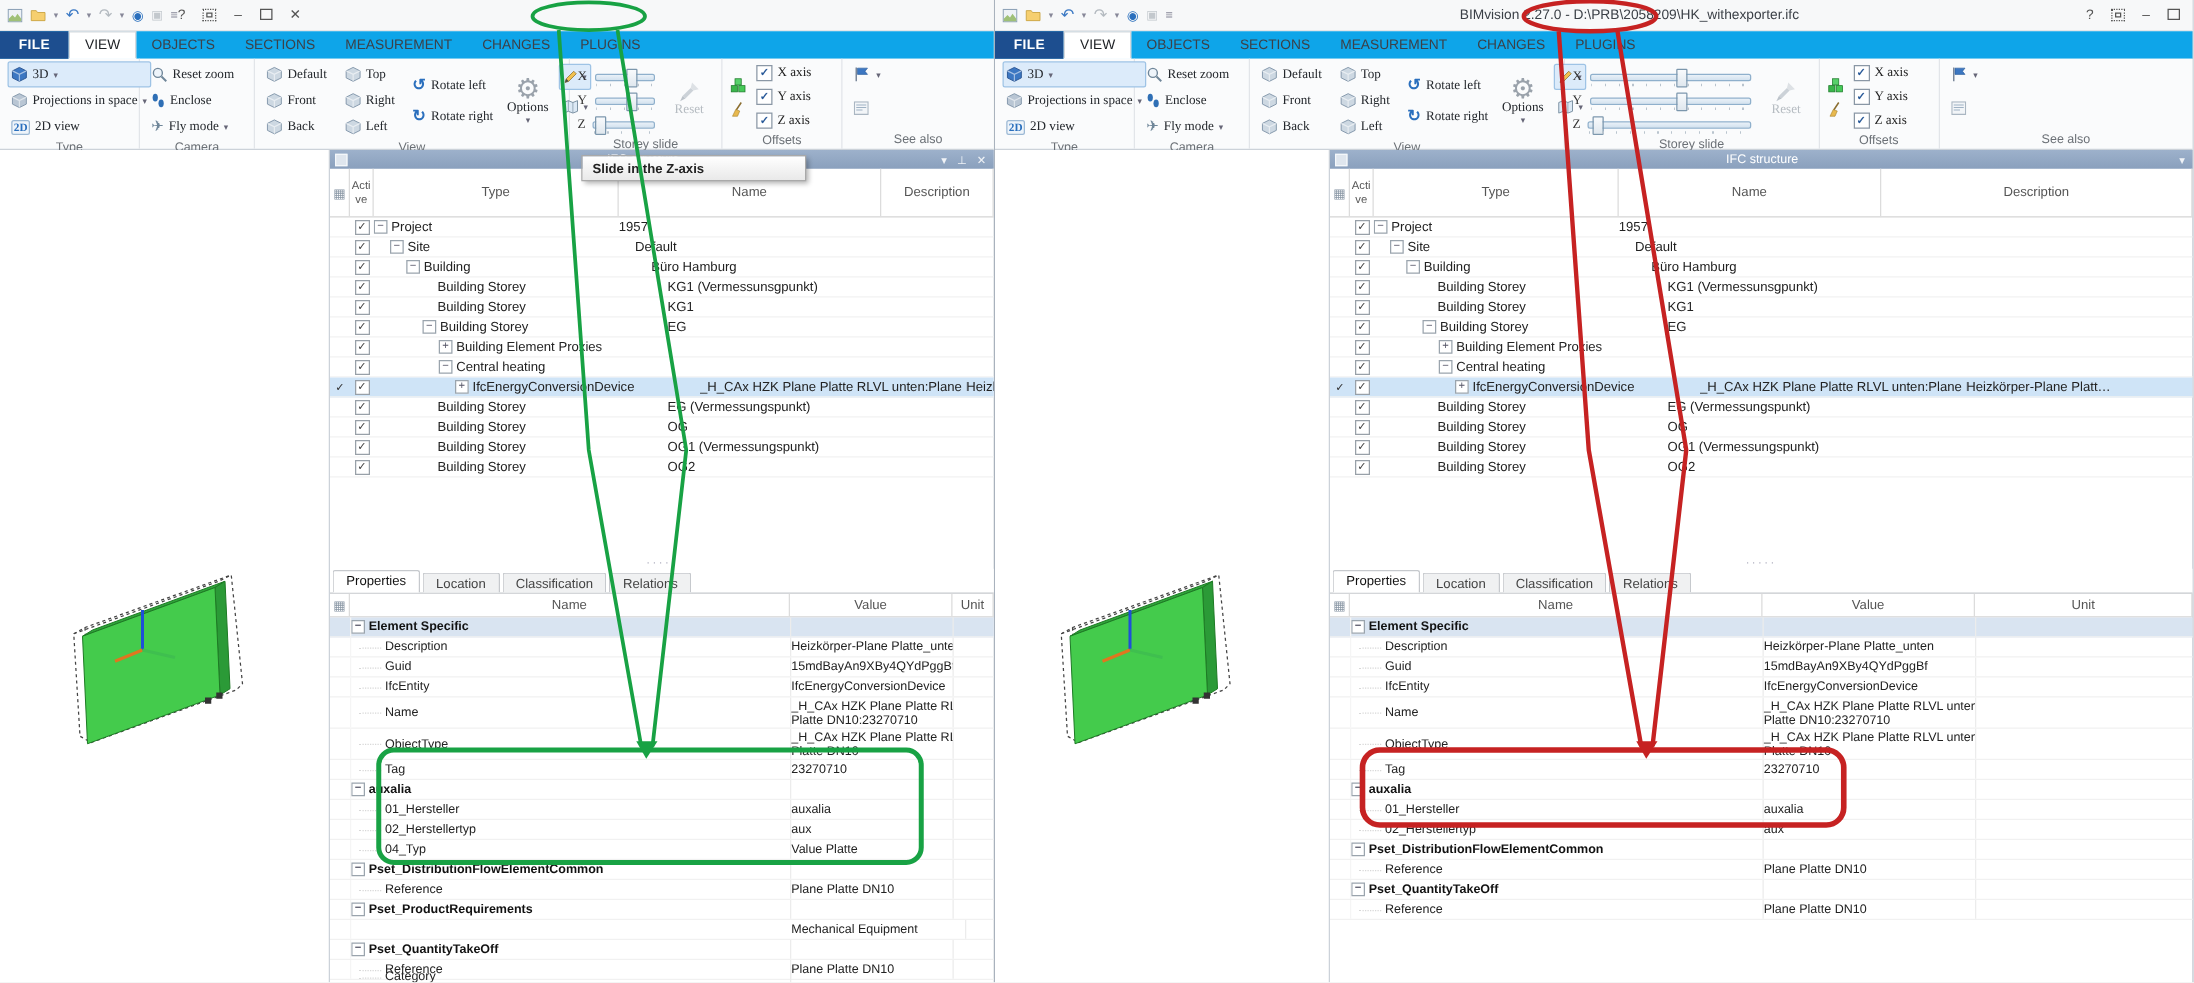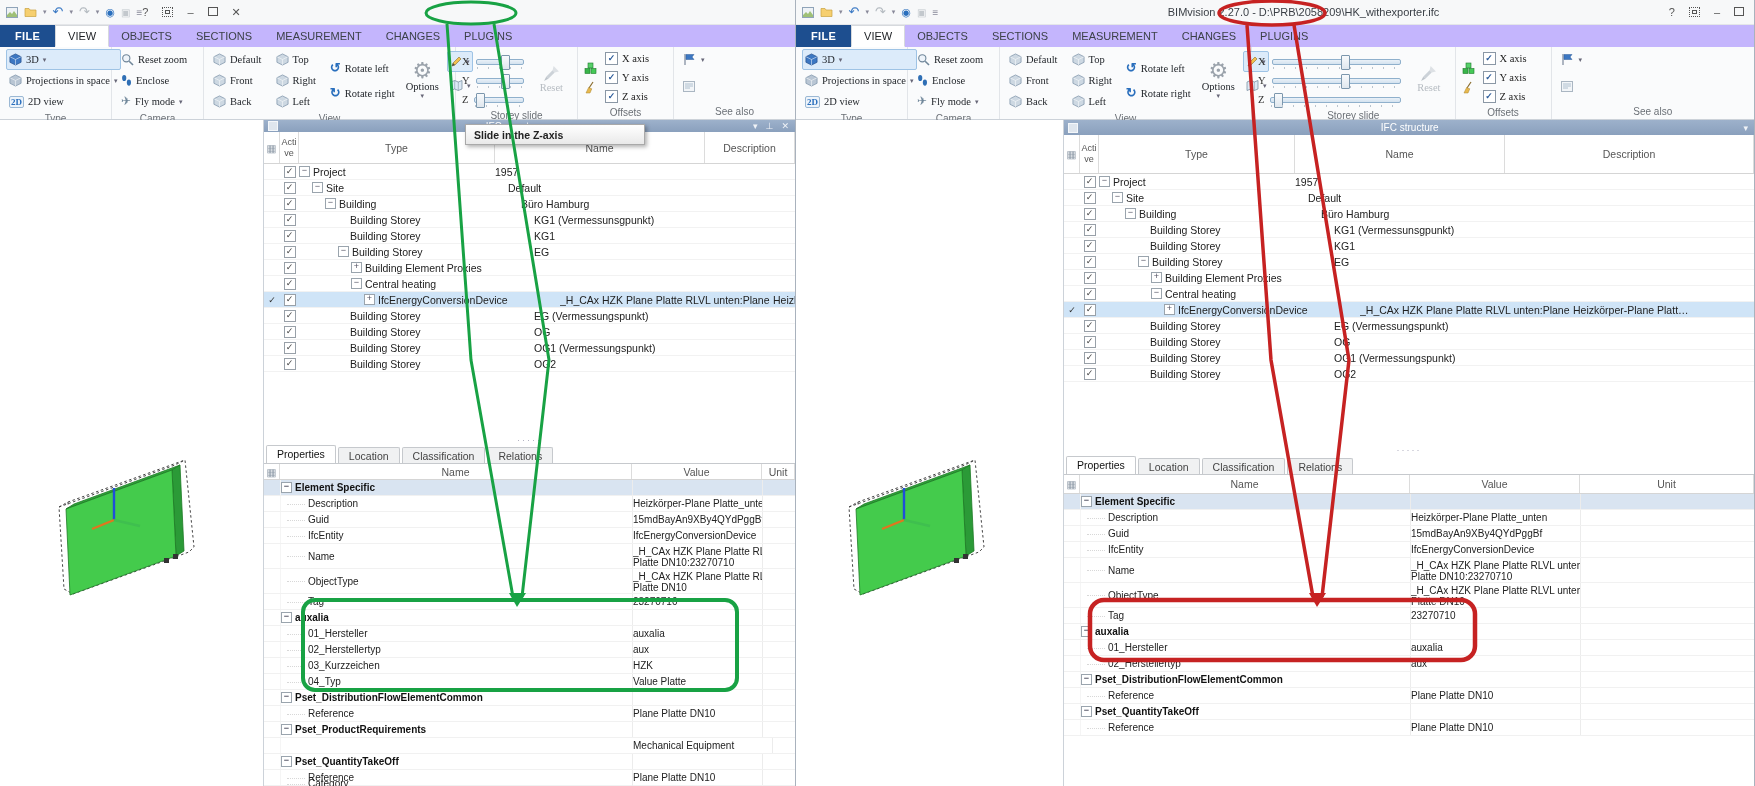--- a/index.html
+++ b/index.html
@@ -10,21 +10,21 @@
   .titlebar{height:25px;background:#f7f8f9;border-bottom:1px solid #e4e6e9;display:flex;align-items:center;padding:0 6px;box-sizing:border-box;}
   .qat{display:flex;align-items:center;gap:6px;font-size:11px;}
   .qat .caret{font-size:7px;color:#889;}
   .title-text{flex:1;text-align:center;font-size:11px;color:#3a3f46;white-space:nowrap;overflow:hidden;}
   .winbtns{display:flex;align-items:center;gap:14px;color:#555;font-size:11px;padding-right:4px;}
   .wb{cursor:default;line-height:10px;}
   .wb-box{display:inline-block;width:8px;height:7px;border:1px solid #555;}
   .wb-restore{display:inline-block;width:9px;height:8px;border:1px dotted #555;position:relative;}
   .wb-restore:before{content:"";position:absolute;left:2px;top:2px;width:3px;height:2px;border:1px solid #555;}
   
-  .tabsrow{height:22px;display:flex;background:#c4b5fd;font-size:11px;}
+  .tabsrow{height:22px;display:flex;background:#0ea5e9;font-size:11px;}
   .file-tab{background:#1d4e8f;color:#fff;padding:0 15px;display:flex;align-items:center;font-weight:bold;letter-spacing:.3px;}
   .rtab{padding:0 12px;display:flex;align-items:center;color:#3c4148;}
   .rtab.active{background:#fff;border:1px solid #d6d9dd;border-bottom:1px solid #fff;color:#1b1e22;}
   
   .ribbon{height:73px;background:#fafbfc;display:flex;border-bottom:1px solid #ccd2d9;box-sizing:border-box;}
   .rgroup{display:flex;flex-direction:column;border-right:1px solid #e2e5e9;padding:2px 6px 0;box-sizing:border-box;}
   .rgroup .gbody{flex:1;display:flex;gap:8px;font-family:Liberation Serif, serif;}
   .glabel{text-align:center;font-size:10px;color:#6b7076;padding:1px 0 2px;}
   .rcol{display:flex;flex-direction:column;justify-content:flex-start;}
   .rbtn{display:flex;align-items:center;gap:4px;height:19px;font-size:10.5px;color:#24282d;white-space:nowrap;padding:0 2px;border:1px solid transparent;}
@@ -660,29 +660,20 @@
                 <span class="indent"></span>
                 <span>02_Herstellertyp</span>
               </div>
      <div class="p-val" style="width:130px;">aux</div>
      <div class="p-unit"></div>
             </div>
             <div class="prow">
      <div class="p-icon"></div>
      <div class="p-name" style="width:352px;">
                 <span class="indent"></span>
-                <span>03_Kurzzeichen</span>
-              </div>
-     <div class="p-val" style="width:130px;">HZK</div>
-     <div class="p-unit"></div>
-            </div>
-            <div class="prow">
-     <div class="p-icon"></div>
-     <div class="p-name" style="width:352px;">
-                <span class="indent"></span>
                 <span>04_Typ</span>
               </div>
      <div class="p-val" style="width:130px;">Value Platte</div>
      <div class="p-unit"></div>
             </div>
             <div class="prow group">
        <div class="p-icon"></div>
        <div class="p-name" style="width:352px;">
                 <span class="xp">−</span>
                 <span>Pset_DistributionFlowElementCommon</span>

